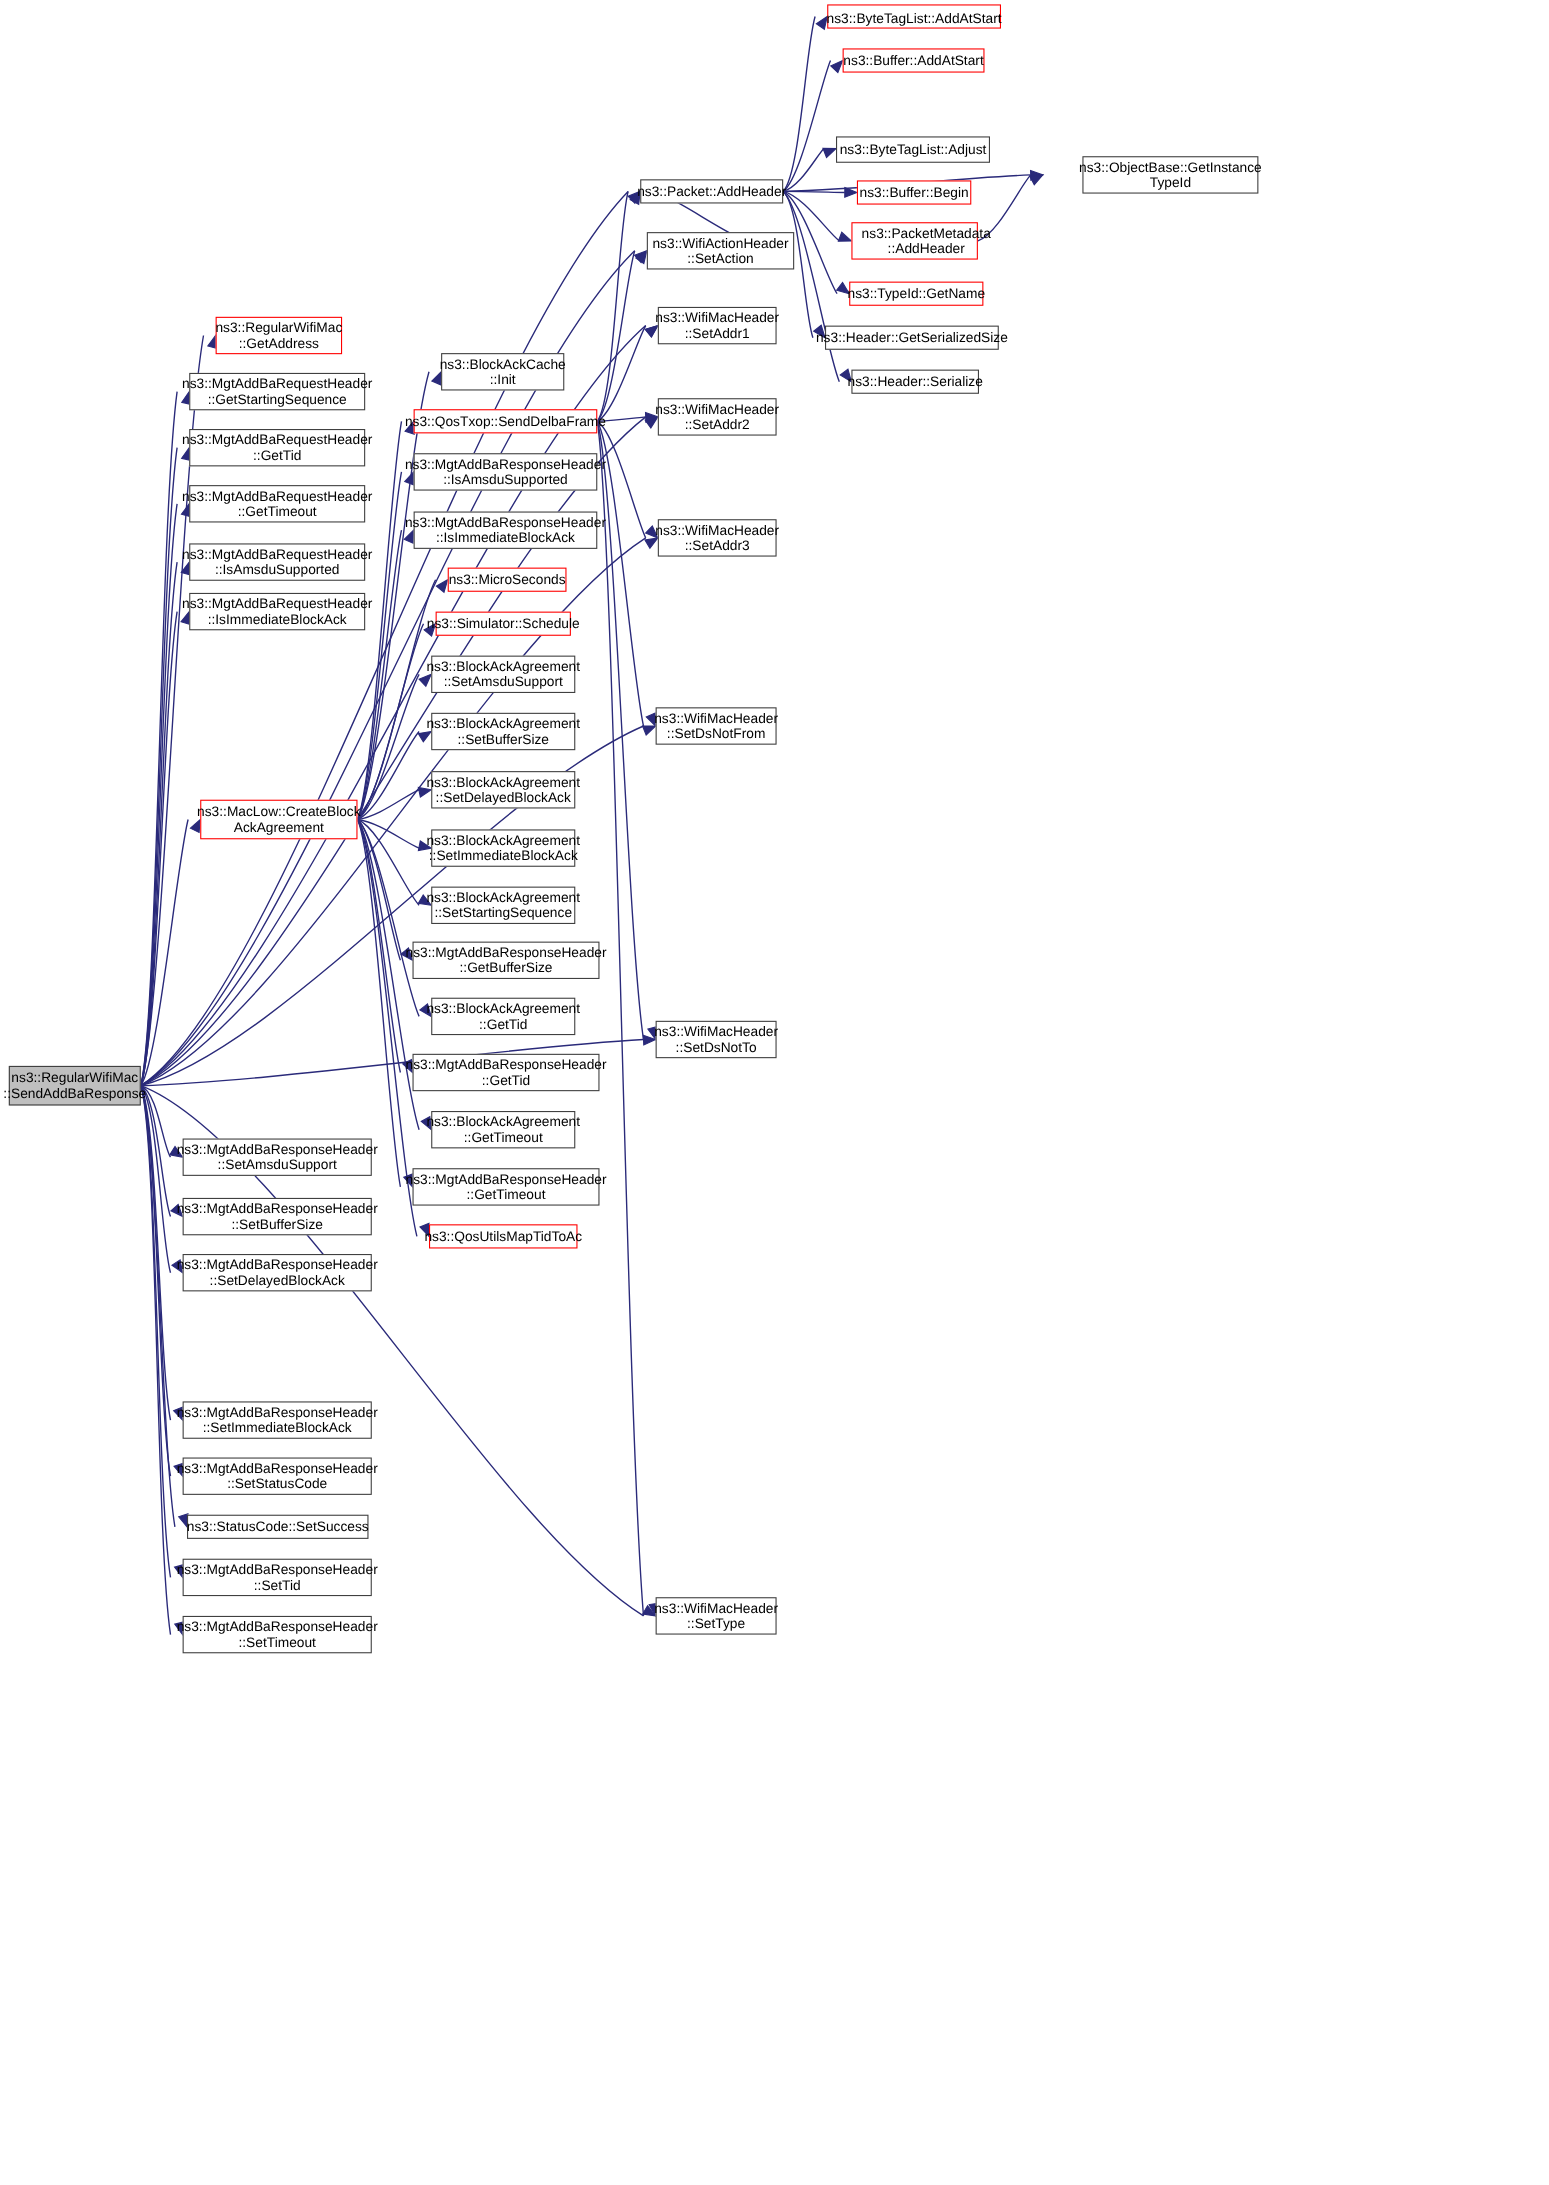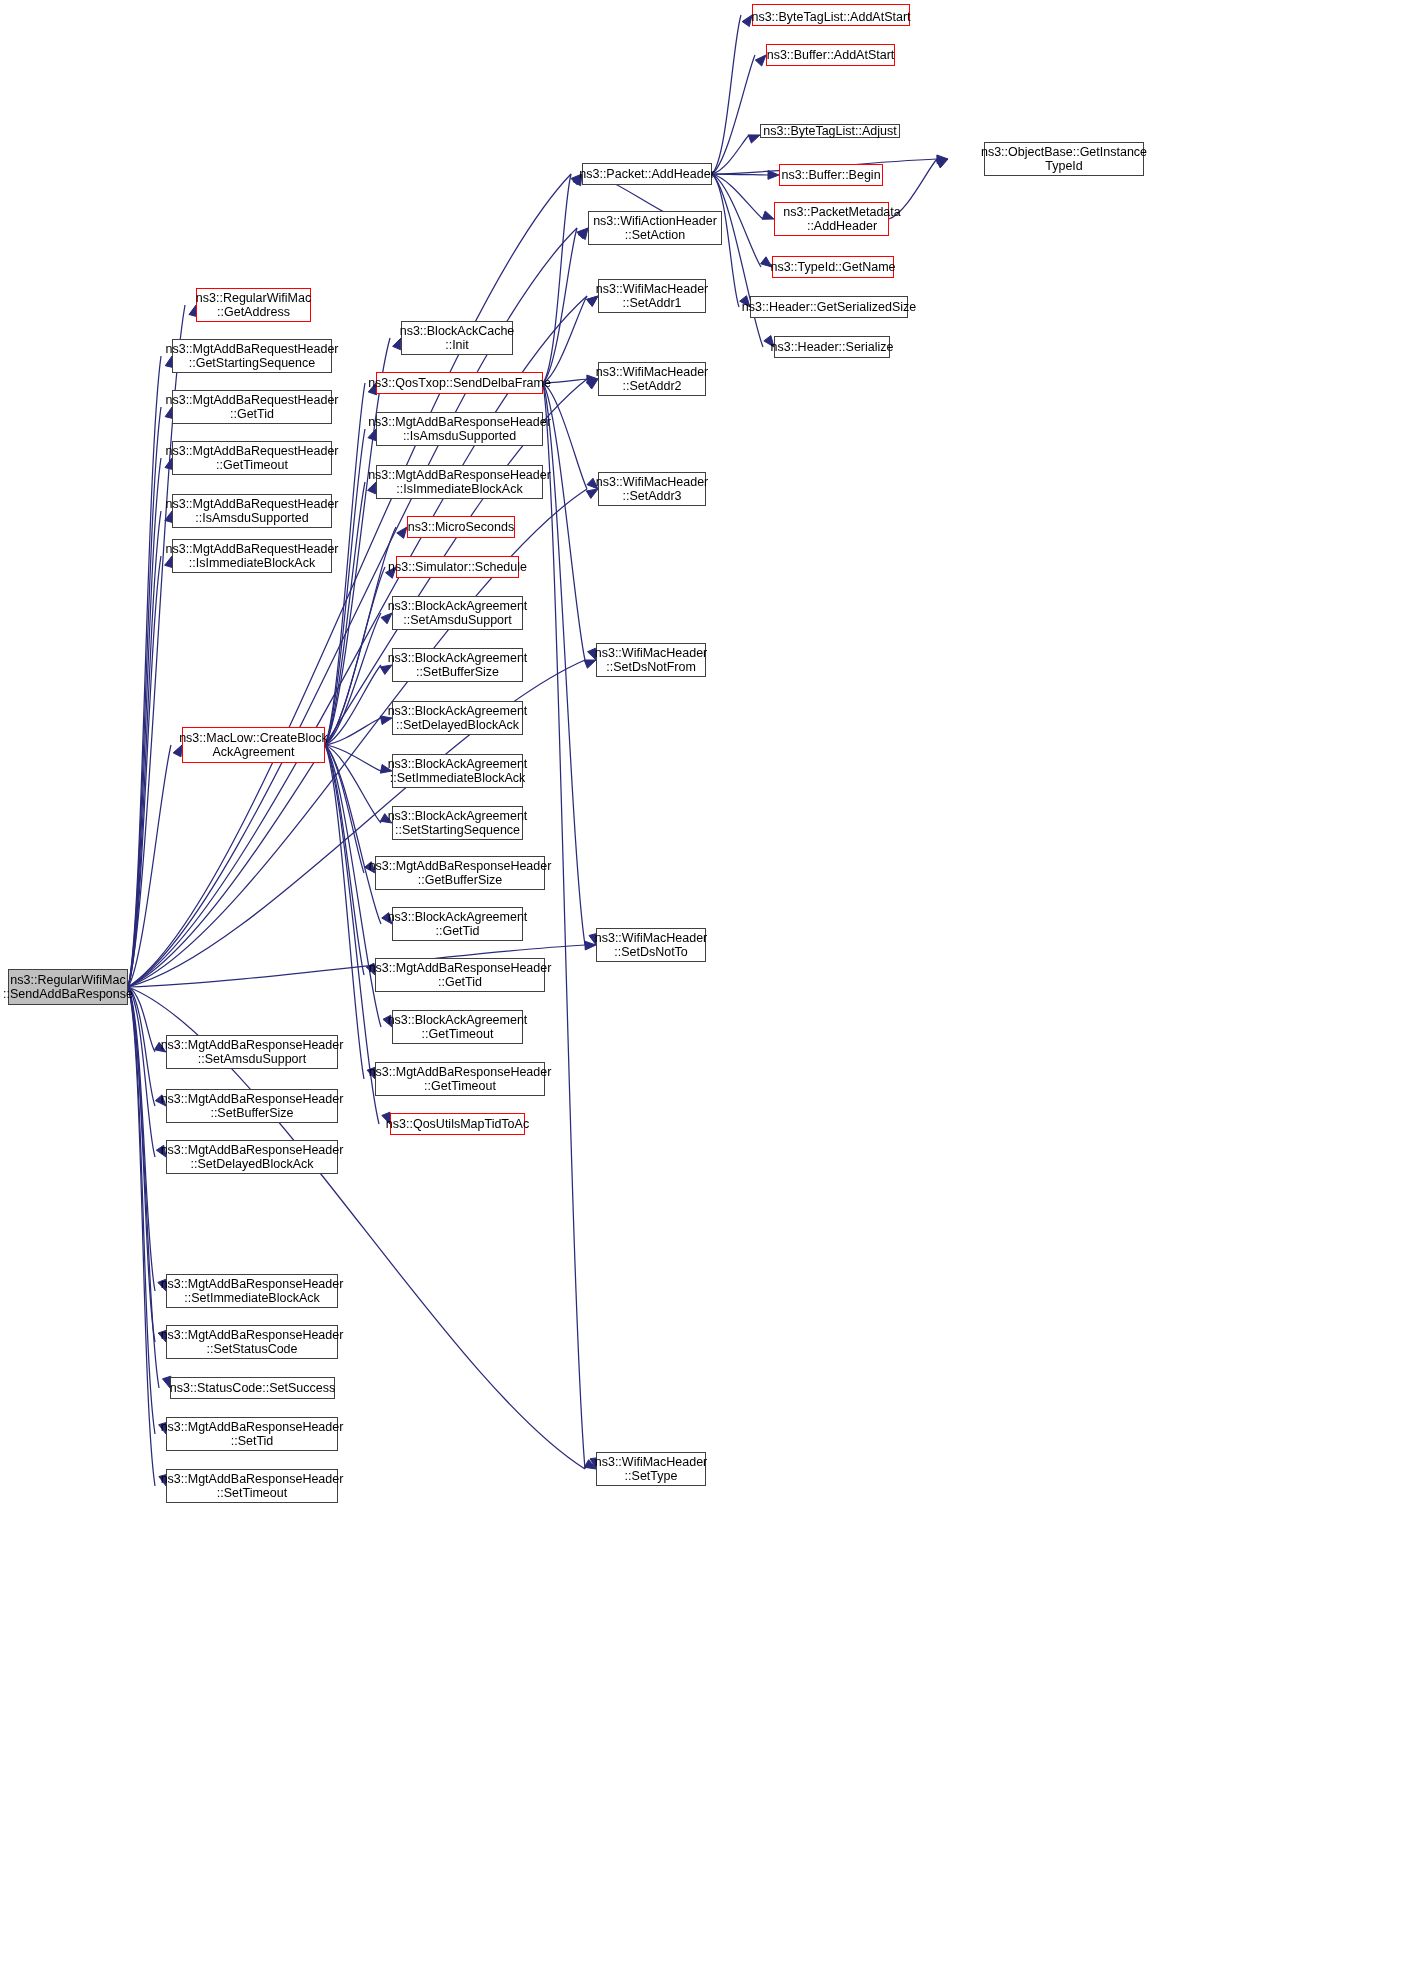--- a/index.html
+++ b/index.html
@@ -302,21 +302,21 @@
       <div class="node" style="left: 596px; top: 1452px; width: 110px; height: 34px;">
         <span>ns3::WifiMacHeader
 ::SetType</span>
       </div>
       <div class="node red" style="left: 752px; top: 4px; width: 158px; height: 22px; align-items: flex-end;">
         <span>ns3::ByteTagList::AddAtStart</span>
       </div>
       <div class="node red" style="left: 766px; top: 44px; width: 129px; height: 22px;">
         <span>ns3::Buffer::AddAtStart</span>
       </div>
-      <div class="node" style="left: 760px; top: 124px; width: 140px; height: 14px;">
+      <div class="node" style="left: 760px; top: 124px; width: 140px; height: 24px;">
         <span>ns3::ByteTagList::Adjust</span>
       </div>
       <div class="node red" style="left: 779px; top: 164px; width: 104px; height: 22px;">
         <span>ns3::Buffer::Begin</span>
       </div>
       <div class="node red" style="left: 774px; top: 202px; width: 115px; height: 34px; padding-left: 24px;">
         <span>ns3::PacketMetadata
 ::AddHeader</span>
       </div>
       <div class="node red" style="left: 772px; top: 256px; width: 122px; height: 22px;">

